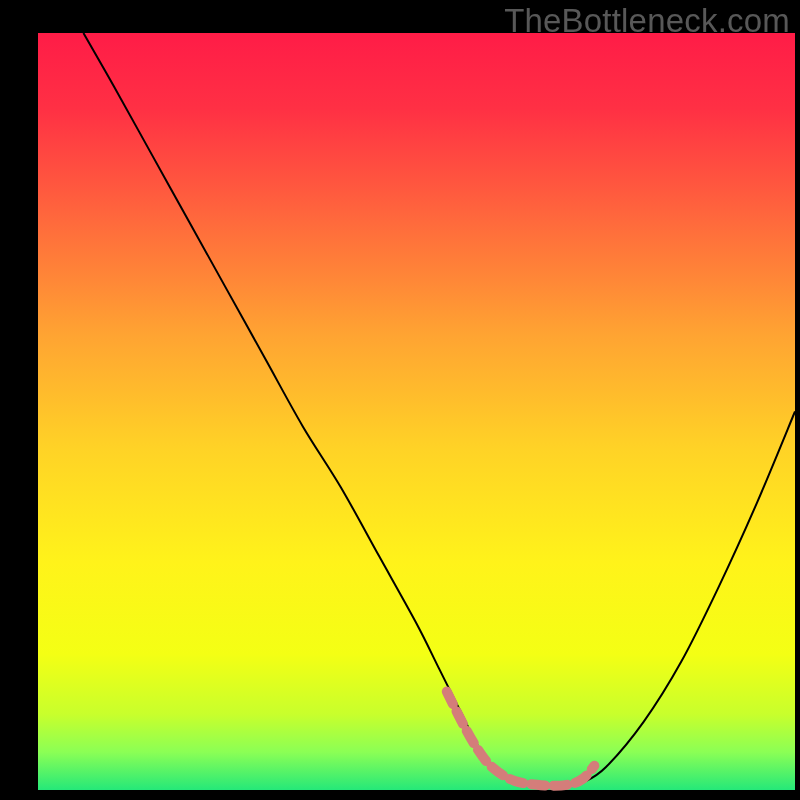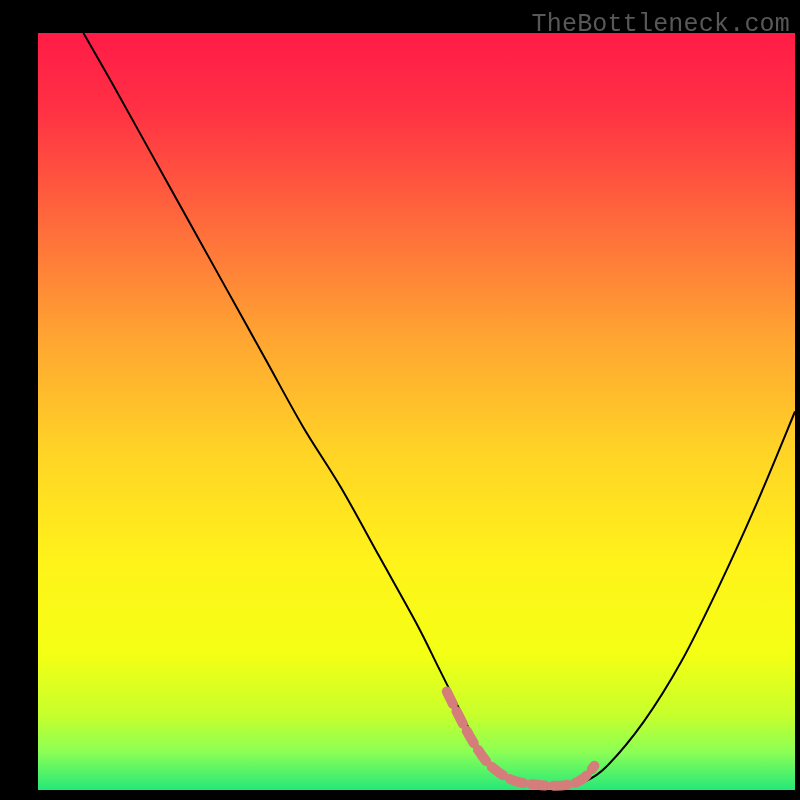--- a/index.html
+++ b/index.html
@@ -12,28 +12,27 @@
     font-family: Arial, Helvetica, sans-serif;
   }
   .frame {
     position: relative;
     width: 800px;
     height: 800px;
     background: #000;
   }
   .watermark {
     position: absolute;
-    top: 10px;
+    top: 2px;
     right: 10px;
     color: #585858;
-    font-size: 25px;
+    font-size: 33px;
     font-weight: 500;
     letter-spacing: 0.2px;
     z-index: 10;
-    font-family: Liberation Mono, monospace;
   }
   svg {
     display: block;
   }
 </style>
 </head>
 <body>
 
 <div class="frame">
   <div class="watermark">TheBottleneck.com</div>

